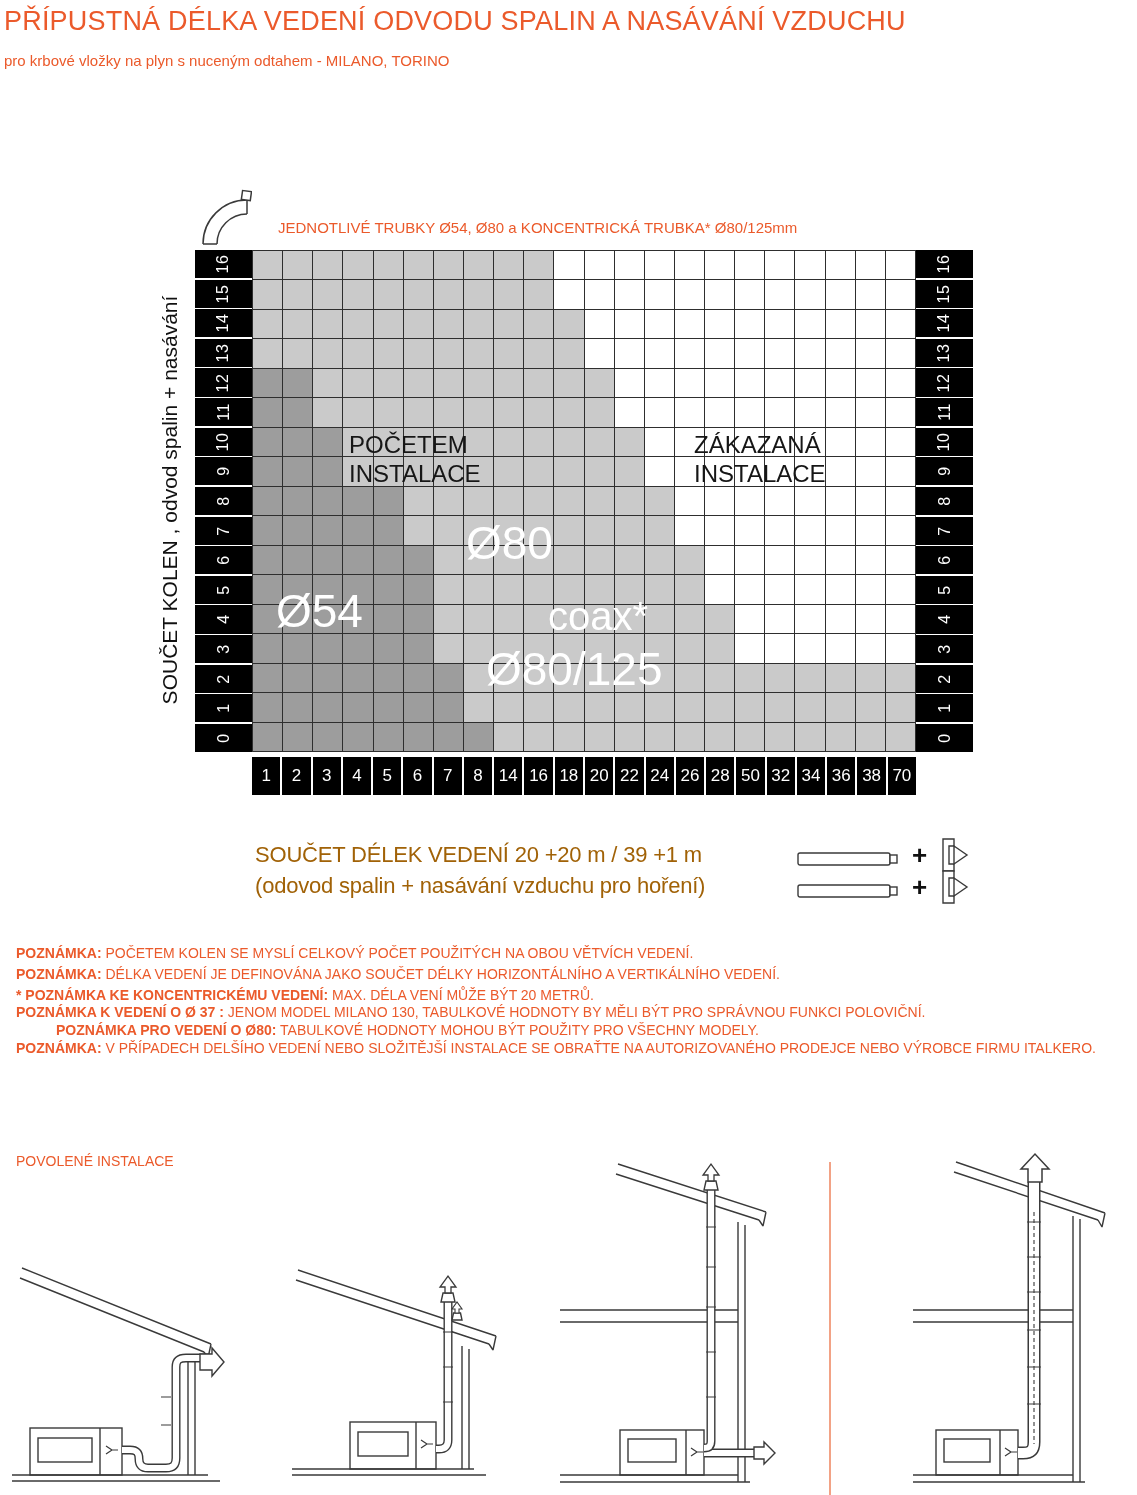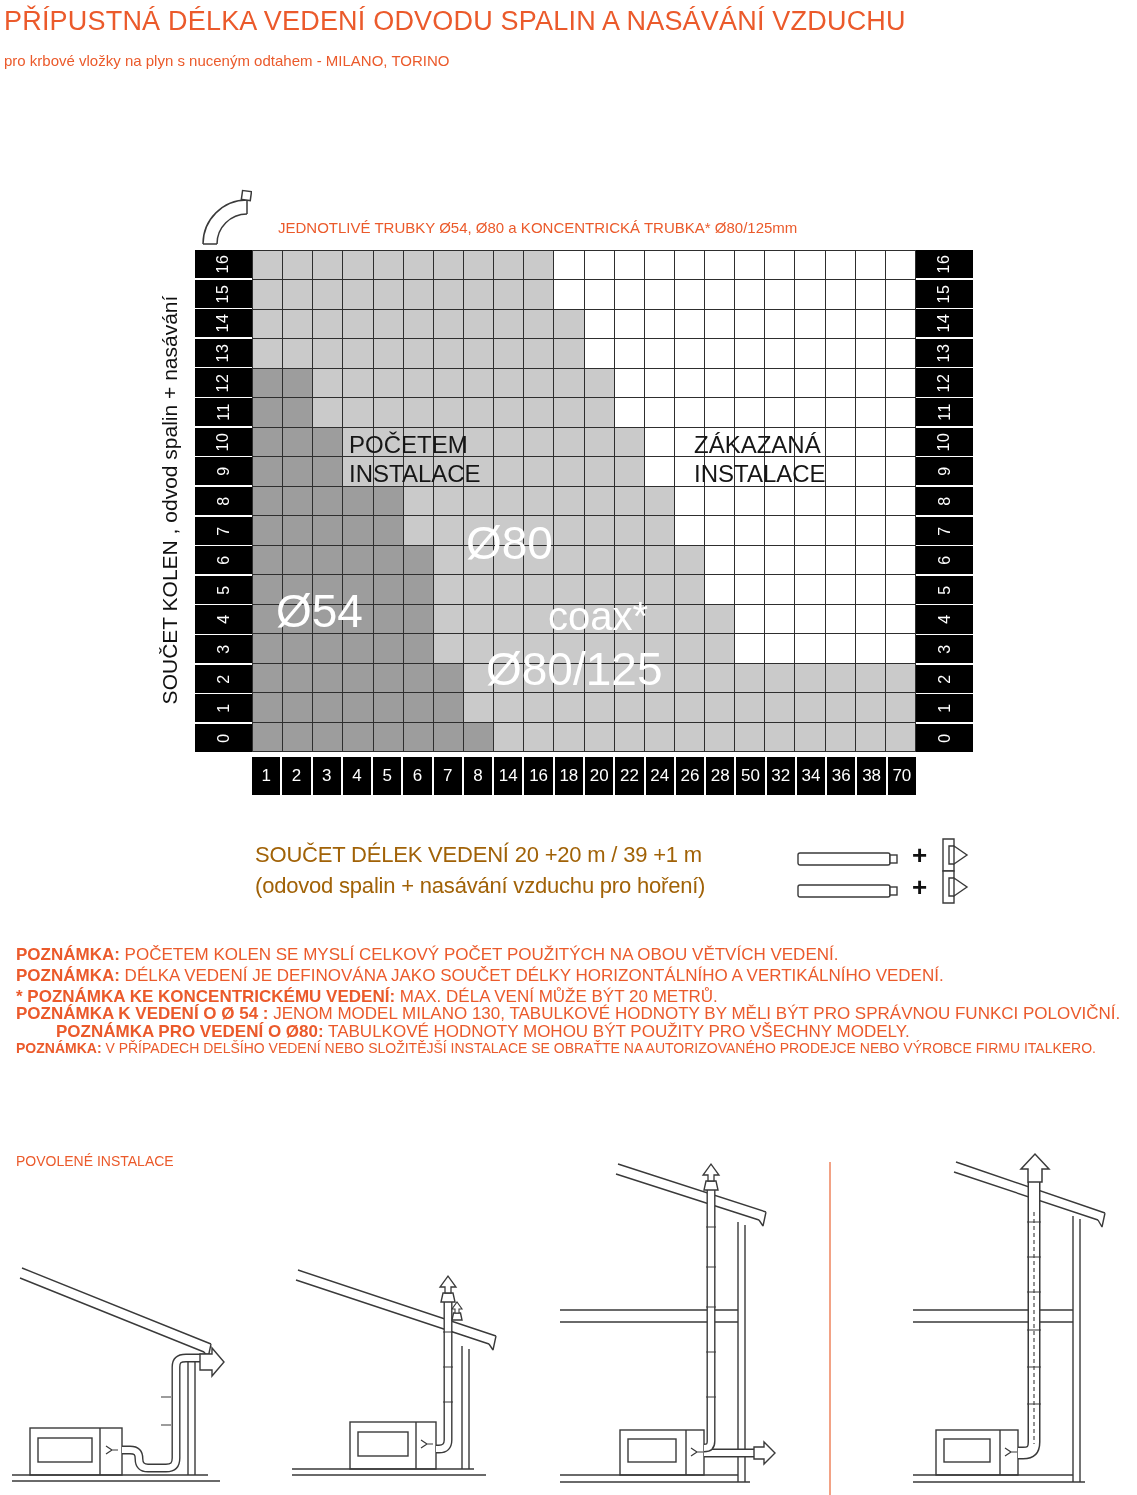--- a/index.html
+++ b/index.html
@@ -27,21 +27,21 @@
   .cell.white{background:#ffffff;}
   
   .zone-black{font-size:24px;line-height:29px;color:#161616;white-space:nowrap;}
   .zone-white{color:#fff;white-space:nowrap;font-weight:400;}
   .zw46{font-size:46px;}
   .zw40{font-size:40px;}
   
   .caption{font-size:22px;color:#a16207;white-space:nowrap;letter-spacing:-.2px;}
   .plus{font-size:26px;font-weight:700;color:#111;}
   
-  .note{position:absolute;left:16px;font-size:17px;white-space:nowrap;color:#EB5A2B;}
+  .note{position:absolute;left:16px;font-size:14px;white-space:nowrap;color:#EB5A2B;}
   .note b{font-weight:700;}
   .note.big{font-size:14px;}
   .pov-label{left:16px;top:1153px;font-size:14px;}
   .divider{left:829px;top:1162px;width:2px;height:333px;background:#F2A285;}
   svg{display:block;}
 </style>
 </head>
 <body>
 
 <div id="page">
@@ -600,21 +600,21 @@
   <div class="abs plus" style="left:912px;top:872px">+</div>
   <svg class="abs" style="left:940px;top:870px" width="30" height="34" viewBox="0 0 30 34">
     <path d="M3,1 H14 V8 H9 V26 H14 V33 H3 Z" fill="#fff" stroke="#3a3a3a" stroke-width="1.4"></path>
     <path d="M14,8 L27,17 L14,26 Z" fill="#fff" stroke="#3a3a3a" stroke-width="1.4"></path>
   </svg>
 
   <div id="notes">
       <div class="note" style="top: 945px;"><b>POZNÁMKA:</b> POČETEM KOLEN SE MYSLÍ CELKOVÝ POČET POUŽITÝCH NA OBOU VĚTVÍCH VEDENÍ.</div>
       <div class="note" style="top: 966px;"><b>POZNÁMKA:</b> DÉLKA VEDENÍ JE DEFINOVÁNA JAKO SOUČET DÉLKY HORIZONTÁLNÍHO A VERTIKÁLNÍHO VEDENÍ.</div>
       <div class="note" style="top: 987px;"><b>* POZNÁMKA KE KONCENTRICKÉMU VEDENÍ:</b> MAX. DÉLA VENÍ MŮŽE BÝT 20 METRŮ.</div>
-      <div class="note" style="top: 1004px;"><b>POZNÁMKA K VEDENÍ O Ø 54 :</b> JENOM MODEL MILANO 130, TABULKOVÉ HODNOTY BY MĚLI BÝT PRO SPRÁVNOU FUNKCI POLOVIČNÍ.</div>
+      <div class="note" style="top: 1004px;"><b>POZNÁMKA K VEDENÍ O Ø 37 :</b> JENOM MODEL MILANO 130, TABULKOVÉ HODNOTY BY MĚLI BÝT PRO SPRÁVNOU FUNKCI POLOVIČNÍ.</div>
       <div class="note" style="top: 1022px; margin-left: 40px;"><b>POZNÁMKA PRO VEDENÍ O Ø80:</b> TABULKOVÉ HODNOTY MOHOU BÝT POUŽITY PRO VŠECHNY MODELY.</div>
       <div class="note big" style="top: 1040px;"><b>POZNÁMKA:</b> V PŘÍPADECH DELŠÍHO VEDENÍ NEBO SLOŽITĚJŠÍ INSTALACE SE OBRAŤTE NA AUTORIZOVANÉHO PRODEJCE NEBO VÝROBCE FIRMU ITALKERO.</div>
     </div>
 
   <div class="abs pov-label orange">POVOLENÉ INSTALACE</div>
   <div class="abs divider"></div>
 
   <svg class="abs" style="left:8px;top:1262px" width="285" height="230" viewBox="0 0 285 230" fill="none" stroke="#3a3a3a" stroke-width="1.4">
     <path d="M14,6 L203,82 M12,16 L196,90 M203,82 L200,96 M196,90 L200,96"></path>
     <path d="M180,93 V213 M187,96 V213"></path>

